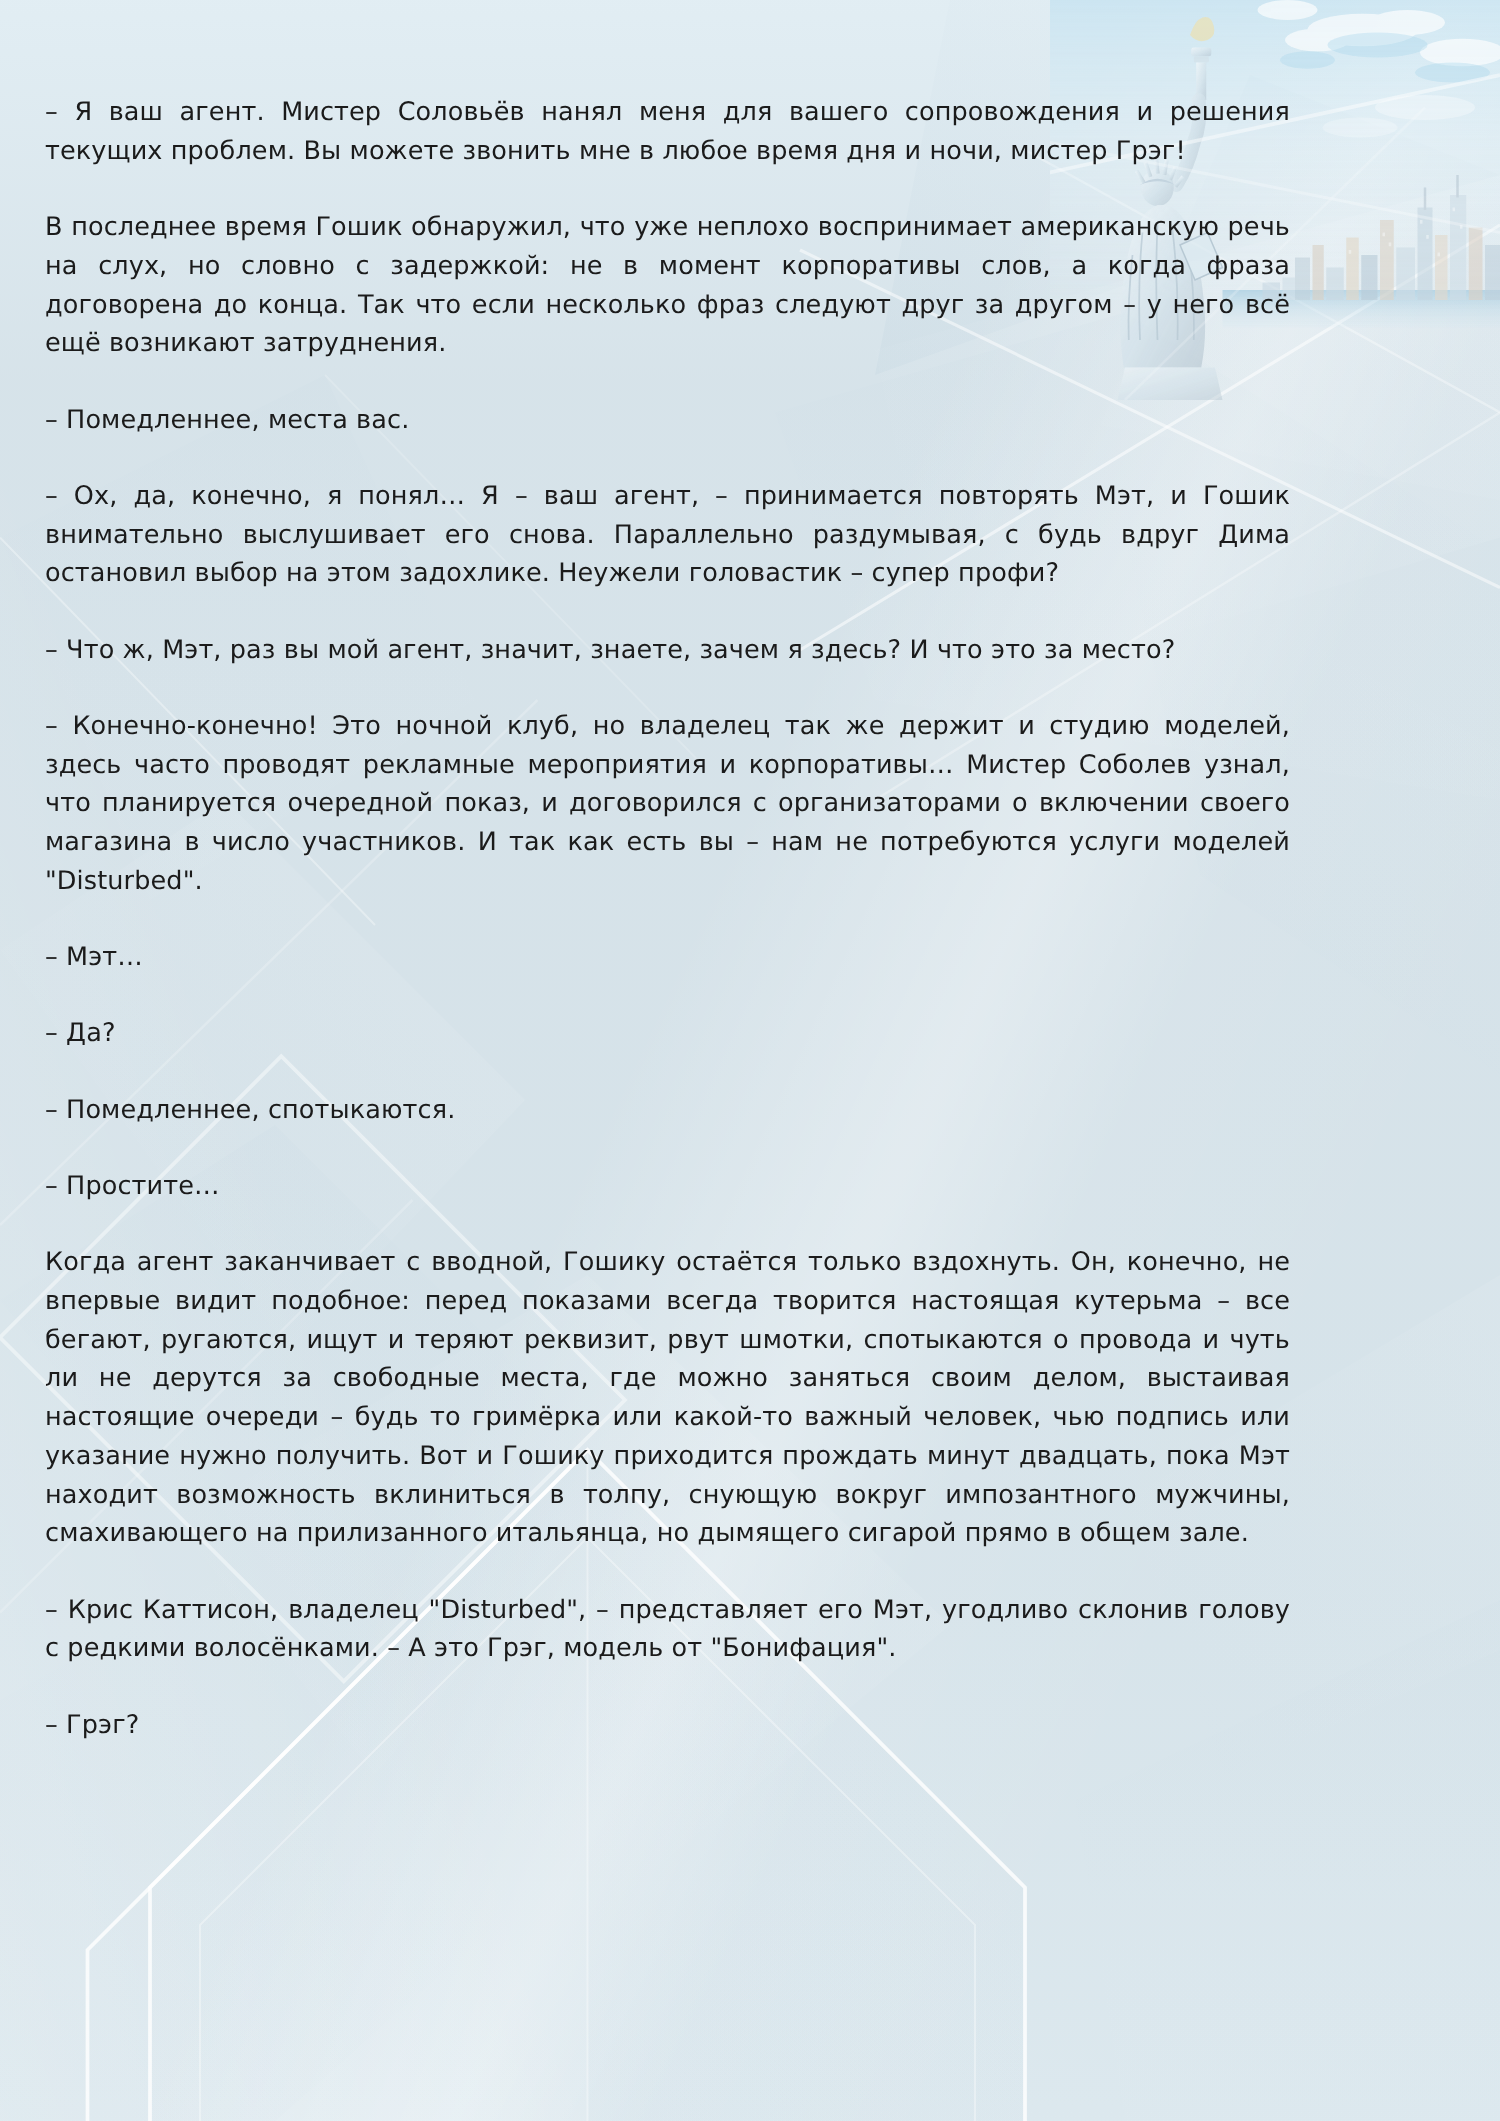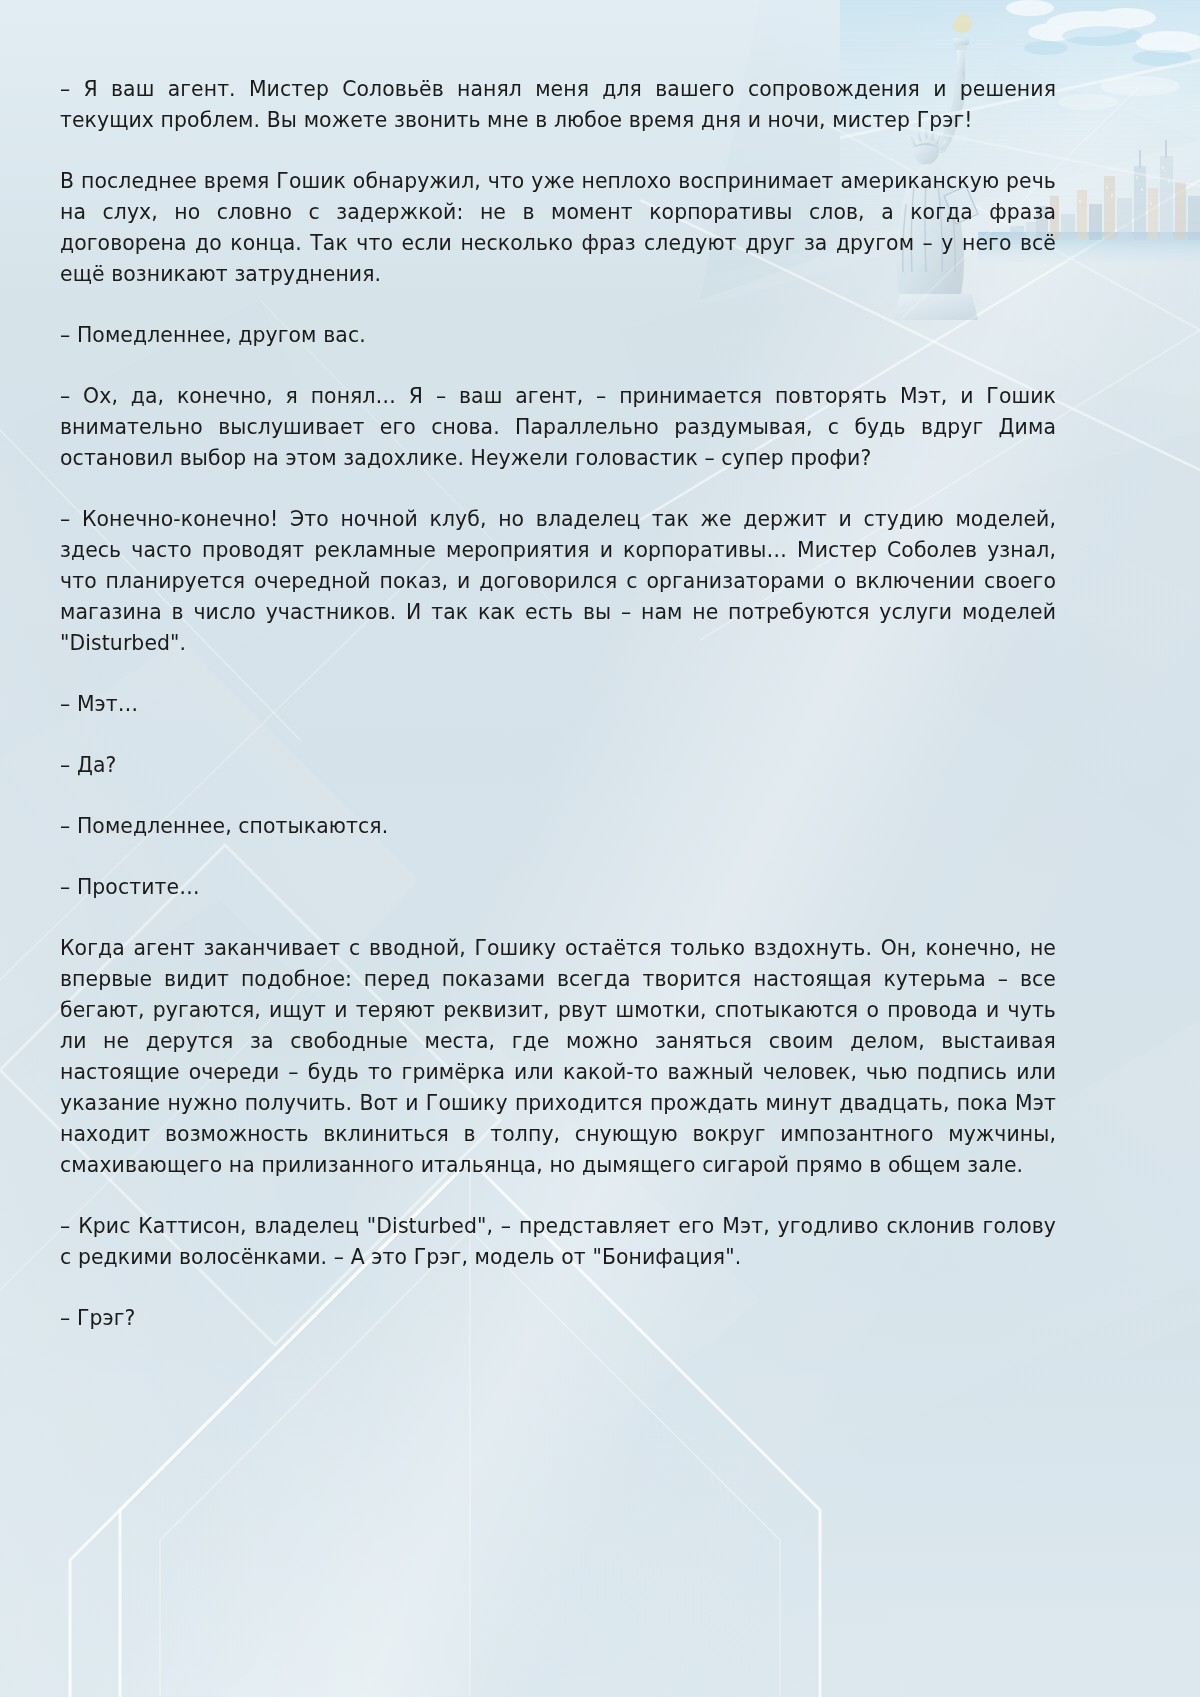--- a/index.html
+++ b/index.html
@@ -70,21 +70,21 @@
     right: 0;
     width: 360px;
     height: 330px;
     opacity: 0.80;
     pointer-events: none;
   }
 
   
   .content {
     position: absolute;
-    left: 60px;
+    left: 36px;
     top: 74px;
     width: 996px;
   }
 
   p.para {
     margin: 0 0 30px 0;
     font-size: 20.4px;
     line-height: 31px;
     color: #1b1b1b;
     text-align: justify;
@@ -292,22 +292,23 @@
         <path d="M-10,150 L360,70" stroke-width="3"></path>
         <path d="M-10,122 L360,196" stroke-width="2.5" opacity="0.6"></path>
         <path d="M60,330 L300,96" stroke-width="2" opacity="0.4"></path>
       </g>
     </g>
   </svg>
 
   <div class="content">
     <p class="para">– Я ваш агент. Мистер Соловьёв нанял меня для вашего сопровождения и решения текущих проблем. Вы можете звонить мне в любое время дня и ночи, мистер Грэг!</p>
     <p class="para">В последнее время Гошик обнаружил, что уже неплохо воспринимает американскую речь на слух, но словно с задержкой: не в момент корпоративы слов, а когда фраза договорена до конца. Так что если несколько фраз следуют друг за другом – у него всё ещё возникают затруднения.</p>
-    <p class="para short">– Помедленнее, другом вас.</p>
+    <p class="para short">– Помедленнее, места вас.</p>
     <p class="para">– Ох, да, конечно, я понял… Я – ваш агент, – принимается повторять Мэт, и Гошик внимательно выслушивает его снова. Параллельно раздумывая, с будь вдруг Дима остановил выбор на этом задохлике. Неужели головастик – супер профи?</p>
+    <p class="para short">–  Что ж, Мэт, раз вы мой агент, значит, знаете, зачем я здесь? И что это за место?</p>
     <p class="para">– Конечно-конечно! Это ночной клуб, но владелец так же держит и студию моделей, здесь часто проводят рекламные мероприятия и корпоративы… Мистер Соболев узнал, что планируется очередной показ, и договорился с организаторами о включении своего магазина в число участников. И так как есть вы – нам не потребуются услуги моделей "Disturbed".</p>
     <p class="para short">– Мэт…</p>
     <p class="para short">– Да?</p>
     <p class="para short">– Помедленнее, спотыкаются.</p>
     <p class="para short">– Простите…</p>
     <p class="para">Когда агент заканчивает с вводной, Гошику остаётся только вздохнуть. Он, конечно, не впервые видит подобное: перед показами всегда творится настоящая кутерьма – все бегают, ругаются, ищут и теряют реквизит, рвут шмотки, спотыкаются о провода и чуть ли не дерутся за свободные места, где можно заняться своим делом, выстаивая настоящие очереди – будь то гримёрка или какой-то важный человек, чью подпись или указание нужно получить. Вот и Гошику приходится прождать минут двадцать, пока Мэт находит возможность вклиниться в толпу, снующую вокруг импозантного мужчины, смахивающего на прилизанного итальянца, но дымящего сигарой прямо в общем зале.</p>
     <p class="para">–  Крис Каттисон, владелец "Disturbed", – представляет его Мэт, угодливо склонив голову с редкими волосёнками. – А это Грэг, модель от "Бонифация".</p>
     <p class="para short">– Грэг?</p>
   </div>
 

